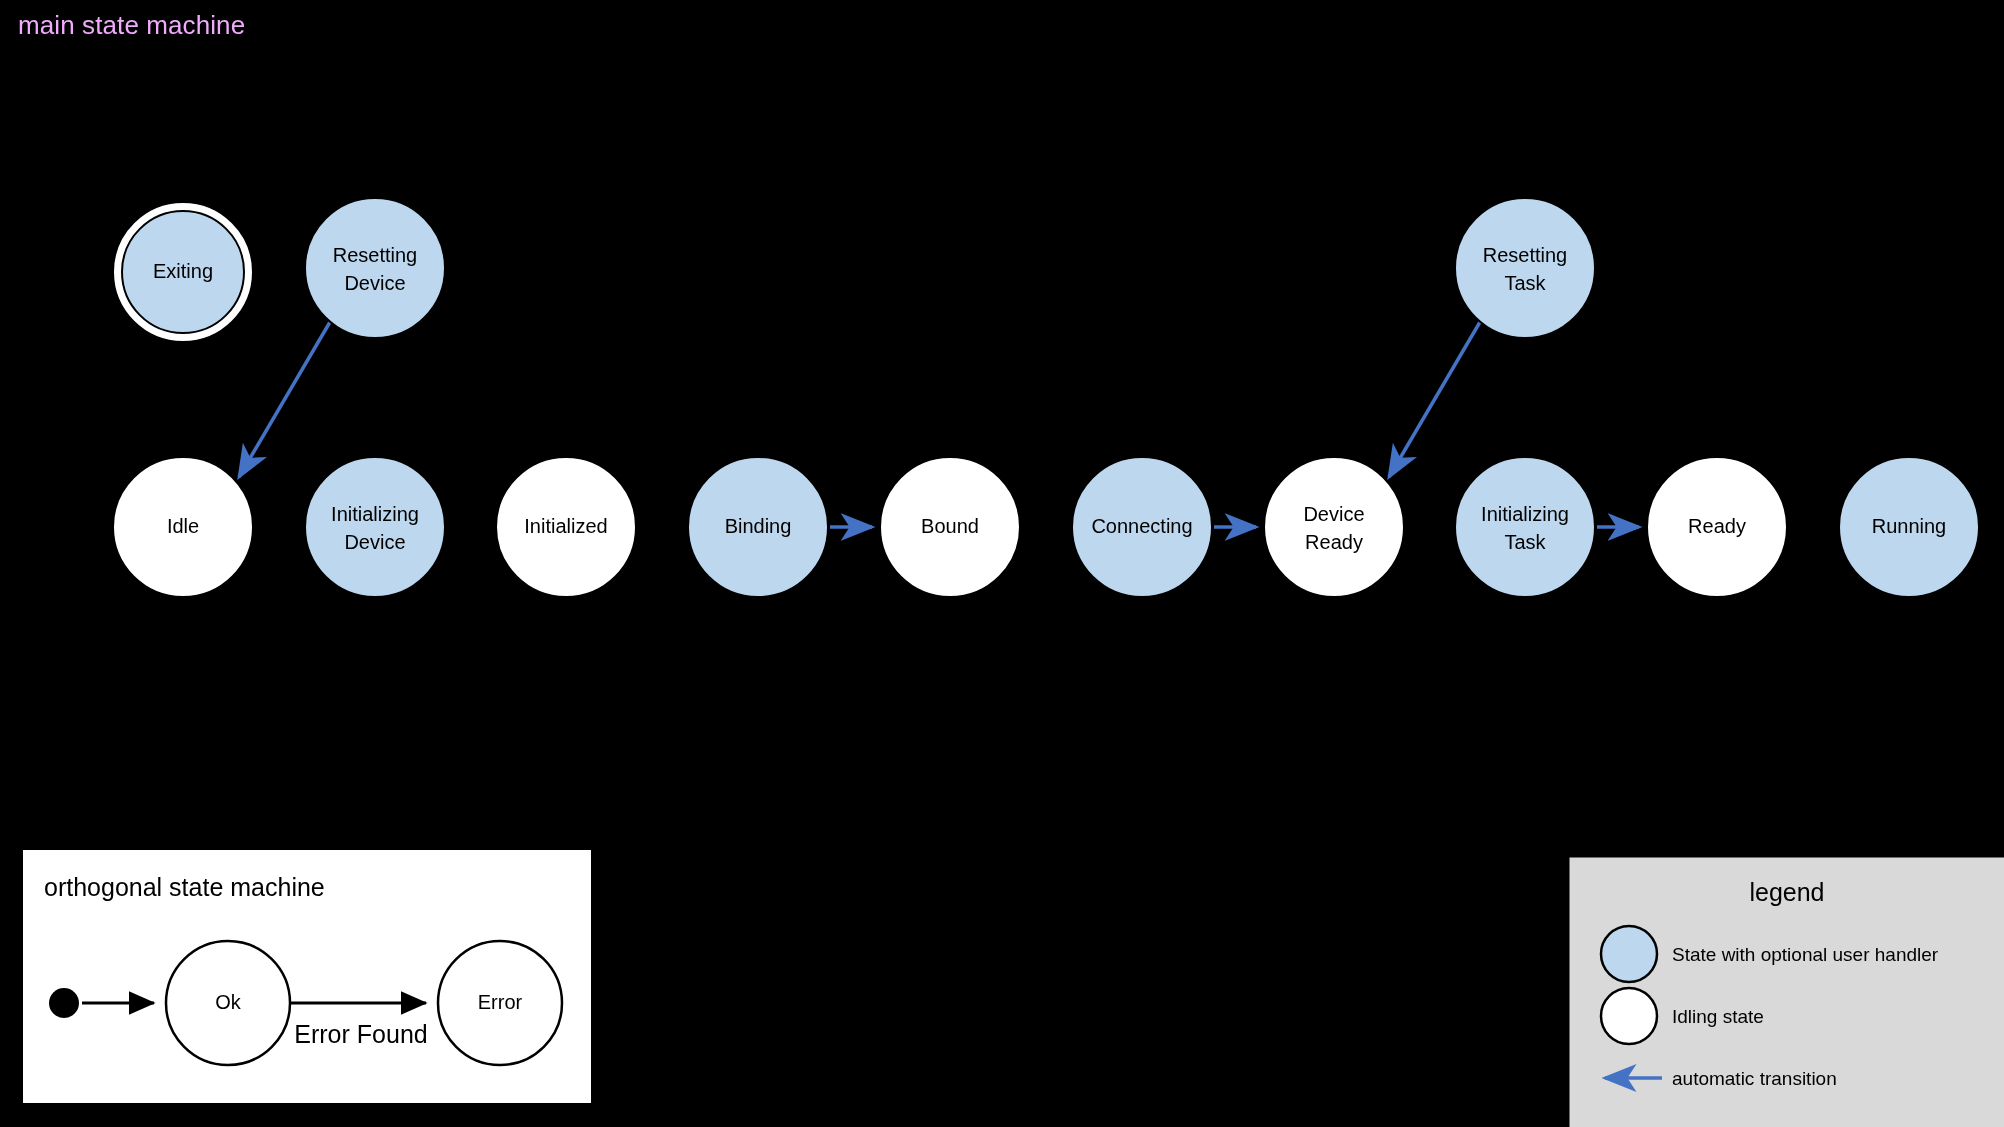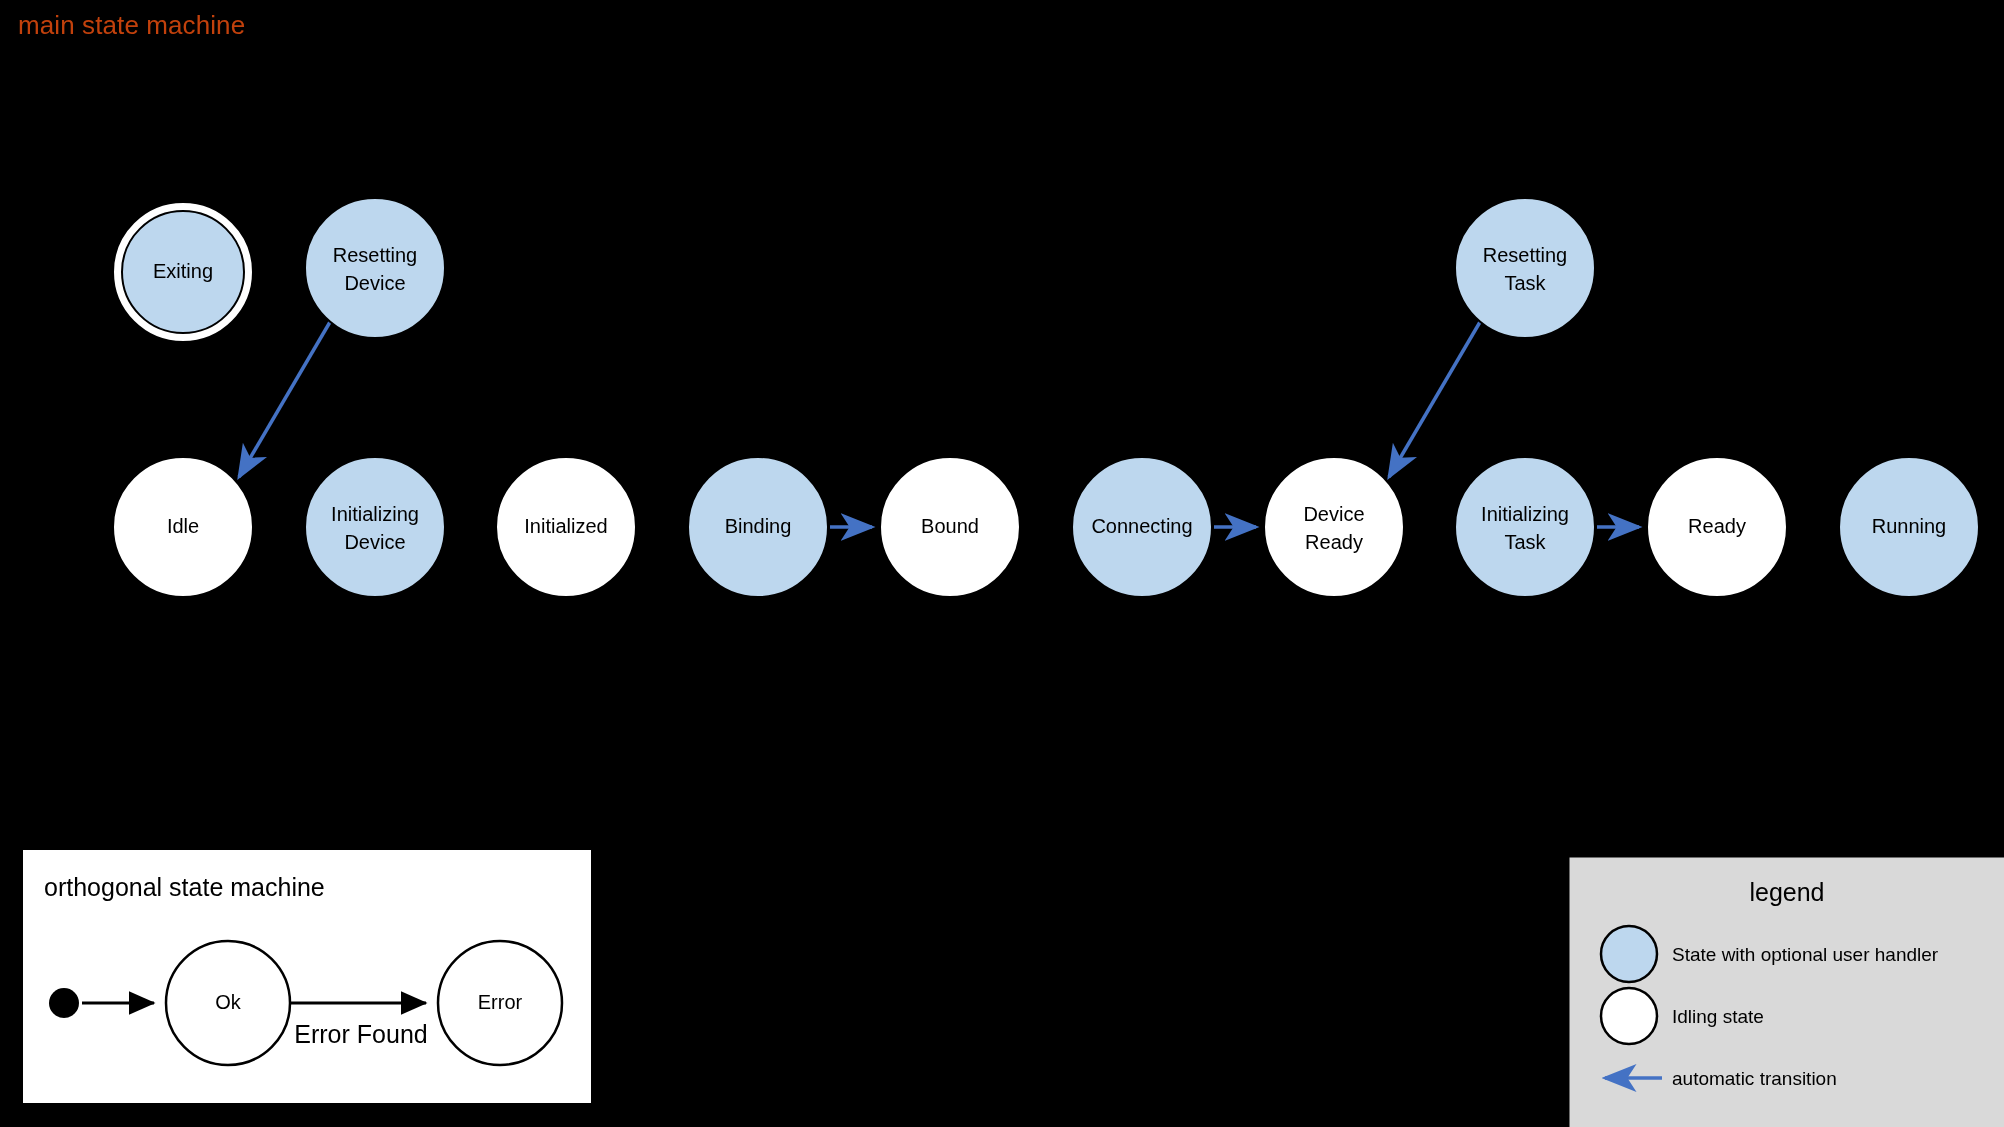--- a/index.html
+++ b/index.html
@@ -17,21 +17,21 @@
   #canvas {
     position: absolute;
     inset: 0;
     width: 2004px;
     height: 1127px;
   }
   .diagram-title {
     position: absolute;
     left: 18px;
     top: 10px;
-    color: #c2410c;
+    color: #f0abfc;
     font-size: 26px;
     font-family: "Liberation Sans", sans-serif;
     white-space: nowrap;
     letter-spacing: 0.1px;
   }
   svg { display: block; }
   .node-label {
     font-family: "Liberation Sans", sans-serif;
     font-size: 20px;
     fill: #000000;

